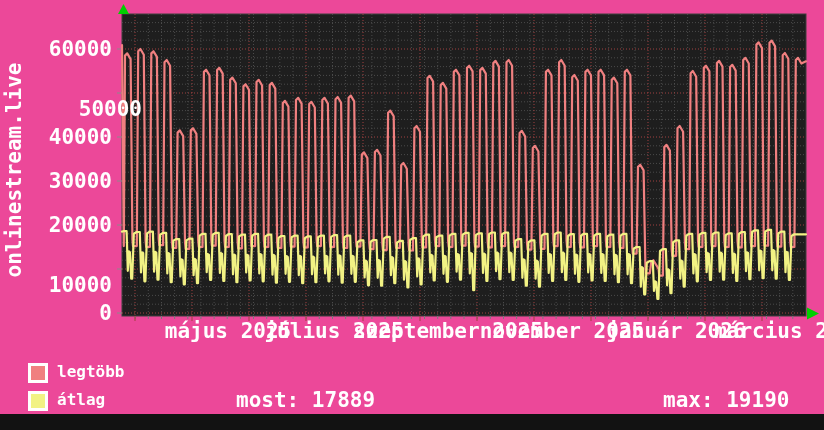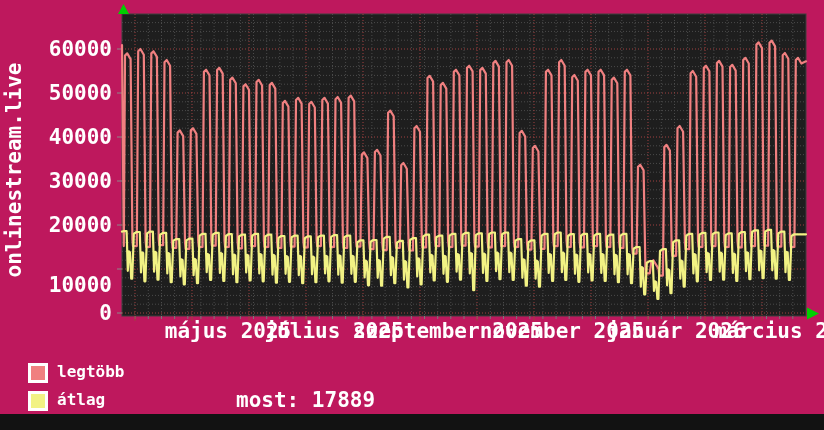--- a/index.html
+++ b/index.html
@@ -1,16 +1,16 @@
 <!DOCTYPE html>
 <html><head>
 <meta charset="utf-8">
 <style>
   html,body{margin:0;padding:0;background:#333;}
-  #stage{position:relative;width:824px;height:430px;background:#be185d;overflow:hidden;
+  #stage{position:relative;width:824px;height:430px;background:#ec4899;overflow:hidden;
          font-family:"DejaVu Sans Mono","Liberation Mono",monospace;font-weight:bold;color:#ffffff;}
   #plot-svg{position:absolute;left:0;top:0;}
   .ylab{position:absolute;width:112px;text-align:right;font-size:21px;line-height:26px;white-space:pre;}
   .xlab{position:absolute;top:319px;font-size:21px;line-height:24px;white-space:pre;transform:translateX(-50%);}
   #vtitle-anchor{position:absolute;left:14px;top:170px;width:0;height:0;}
   #vtitle-anchor span{position:absolute;white-space:nowrap;font-size:21px;
       transform:translate(-50%,-50%) rotate(-90deg);display:block;}
   .legend-row{position:absolute;left:28px;height:22px;}
   .swatch{position:absolute;left:0;top:2px;width:14px;height:14px;border:3px solid #ffffff;}
   .legend-label{position:absolute;left:29px;top:0;font-size:16px;line-height:22px;white-space:pre;}
@@ -189,21 +189,21 @@
       <line x1="762" y1="14" x2="762" y2="315" stroke="#a04040" stroke-width="1" stroke-dasharray="1 2"></line>
       <line x1="762" y1="316" x2="762" y2="321" stroke="#a04040" stroke-width="1"></line>
       <path d="M122 45 L 123.8 246.1 L 125 55.6 L 127.2 53.4 L 130.6 59.1 L 132.4 239.5 L 133 246.1 L 136.8 246.1 L 138.2 51.2 L 140.4 49 L 143.8 54.7 L 145.6 240.4 L 146.2 247 L 149.9 247 L 151.3 53.4 L 153.5 51.2 L 156.9 56.9 L 158.7 238.6 L 159.3 245.2 L 163.1 245.2 L 164.5 62.2 L 166.7 60 L 170.1 65.7 L 171.9 241.3 L 172.5 247.9 L 176.2 247.9 L 177.6 132.6 L 179.8 130.4 L 183.2 136.1 L 185 242.2 L 185.6 248.8 L 189.4 248.8 L 190.8 130.4 L 193 128.2 L 196.4 133.9 L 198.2 240.4 L 198.8 247 L 202.5 247 L 203.9 71.9 L 206.1 69.7 L 209.5 75.4 L 211.3 239.1 L 211.9 245.7 L 215.7 245.7 L 217.1 70.1 L 219.3 67.9 L 222.7 73.6 L 224.5 240.4 L 225.1 247 L 228.8 247 L 230.2 79.8 L 232.4 77.6 L 235.8 83.3 L 237.6 241.7 L 238.2 248.3 L 242 248.3 L 243.4 86.4 L 245.6 84.2 L 249 89.9 L 250.8 239.5 L 251.4 246.1 L 255.1 246.1 L 256.5 82 L 258.7 79.8 L 262.1 85.5 L 263.9 240.4 L 264.5 247 L 268.3 247 L 269.7 85.1 L 271.9 82.9 L 275.3 88.6 L 277.1 241.3 L 277.7 247.9 L 281.4 247.9 L 282.8 103.1 L 285 100.9 L 288.4 106.6 L 290.2 240 L 290.8 246.6 L 294.6 246.6 L 296 100 L 298.2 97.8 L 301.6 103.6 L 303.4 240.8 L 304 247.4 L 307.8 247.4 L 309.2 104 L 311.4 101.8 L 314.8 107.5 L 316.6 239.5 L 317.2 246.1 L 320.9 246.1 L 322.3 100 L 324.5 97.8 L 327.9 103.6 L 329.7 240.4 L 330.3 247 L 334.1 247 L 335.5 99.2 L 337.7 97 L 341.1 102.7 L 342.9 241.3 L 343.5 247.9 L 347.2 247.9 L 348.6 97.8 L 350.8 95.6 L 354.2 101.4 L 356 240 L 356.6 246.6 L 360.4 246.6 L 361.8 154.6 L 364 152.4 L 367.4 158.1 L 369.2 242.6 L 369.8 249.2 L 373.5 249.2 L 374.9 152 L 377.1 149.8 L 380.5 155.5 L 382.3 243.5 L 382.9 250.1 L 386.7 250.1 L 388.1 112.8 L 390.3 110.6 L 393.7 116.3 L 395.5 241.3 L 396.1 247.9 L 399.8 247.9 L 401.2 165.2 L 403.4 163 L 406.8 168.7 L 408.6 243.9 L 409.2 250.5 L 413 250.5 L 414.4 128.2 L 416.6 126 L 420 131.7 L 421.8 240.8 L 422.4 247.4 L 426.1 247.4 L 427.5 78 L 429.7 75.8 L 433.1 81.6 L 434.9 239.5 L 435.5 246.1 L 439.3 246.1 L 440.7 85.1 L 442.9 82.9 L 446.3 88.6 L 448.1 240.4 L 448.7 247 L 452.4 247 L 453.8 71.9 L 456 69.7 L 459.4 75.4 L 461.2 239.1 L 461.8 245.7 L 465.6 245.7 L 467 67.9 L 469.2 65.7 L 472.6 71.4 L 474.4 240 L 475 246.6 L 478.8 246.6 L 480.2 70.1 L 482.4 67.9 L 485.8 73.6 L 487.6 240.8 L 488.2 247.4 L 491.9 247.4 L 493.3 63.1 L 495.5 60.9 L 498.9 66.6 L 500.7 239.5 L 501.3 246.1 L 505.1 246.1 L 506.5 62.2 L 508.7 60 L 512.1 65.7 L 513.9 240.4 L 514.5 247 L 518.2 247 L 519.6 133 L 521.8 130.8 L 525.2 136.6 L 527 243 L 527.6 249.6 L 531.4 249.6 L 532.8 148 L 535 145.8 L 538.4 151.5 L 540.2 242.2 L 540.8 248.8 L 544.5 248.8 L 545.9 71.9 L 548.1 69.7 L 551.5 75.4 L 553.3 239.5 L 553.9 246.1 L 557.7 246.1 L 559.1 62.2 L 561.3 60 L 564.7 65.7 L 566.5 240.4 L 567.1 247 L 570.8 247 L 572.2 77.2 L 574.4 75 L 577.8 80.7 L 579.6 240.8 L 580.2 247.4 L 584 247.4 L 585.4 71.9 L 587.6 69.7 L 591 75.4 L 592.8 239.5 L 593.4 246.1 L 597.1 246.1 L 598.5 71.9 L 600.7 69.7 L 604.1 75.4 L 605.9 240.4 L 606.5 247 L 610.3 247 L 611.7 79.8 L 613.9 77.6 L 617.3 83.3 L 619.1 241.3 L 619.7 247.9 L 623.4 247.9 L 624.8 71.9 L 627 69.7 L 630.4 75.4 L 632.2 247 L 632.8 253.6 L 636.6 253.6 L 638 166.9 L 640.2 164.7 L 643.6 170.4 L 645.4 266.8 L 646 273.4 L 649.8 273.4 L 651.2 262.4 L 653.4 260.2 L 656.8 265.9 L 658.6 269 L 659.2 275.6 L 662.9 275.6 L 664.3 147.1 L 666.5 144.9 L 669.9 150.6 L 671.7 249.2 L 672.3 255.8 L 676.1 255.8 L 677.5 128.2 L 679.7 126 L 683.1 131.7 L 684.9 242.6 L 685.5 249.2 L 689.2 249.2 L 690.6 73.2 L 692.8 71 L 696.2 76.7 L 698 240.4 L 698.6 247 L 702.4 247 L 703.8 67.9 L 706 65.7 L 709.4 71.4 L 711.2 239.5 L 711.8 246.1 L 715.5 246.1 L 716.9 63.1 L 719.1 60.9 L 722.5 66.6 L 724.3 240.4 L 724.9 247 L 728.7 247 L 730.1 67 L 732.3 64.8 L 735.7 70.6 L 737.5 240.8 L 738.1 247.4 L 741.8 247.4 L 743.2 60 L 745.4 57.8 L 748.8 63.5 L 750.6 239.5 L 751.2 246.1 L 755 246.1 L 756.4 44.6 L 758.6 42.4 L 762 48.1 L 763.8 239.1 L 764.4 245.7 L 768.1 245.7 L 769.5 42.8 L 771.7 40.6 L 775.1 46.4 L 776.9 240 L 777.5 246.6 L 781.3 246.6 L 782.7 55.2 L 784.9 53 L 788.3 58.7 L 790.1 240.4 L 790.7 247 L 794.4 247 L 795.8 60 L 798 57.8 L 801.4 63.5 L 806 61.3" fill="none" stroke="#f08080" stroke-width="2.2" stroke-linejoin="round" stroke-linecap="round"></path>
       <path d="M122 231.6 L 123.4 231.2 L 126.6 231.2 L 127.8 270.8 L 128.9 251.4 L 130 252.3 L 131.2 278.7 L 132.2 278.7 L 133.8 233.8 L 136.6 232 L 139.8 232 L 141 272.5 L 142.1 252.3 L 143.2 253.2 L 144.4 281.3 L 145.4 281.3 L 147 233.4 L 149.7 231.6 L 152.9 231.6 L 154.1 271.6 L 155.2 251.8 L 156.3 252.7 L 157.5 279.6 L 158.5 279.6 L 160.1 234.7 L 162.9 232.9 L 166.1 232.9 L 167.3 273.4 L 168.4 253.2 L 169.5 254 L 170.7 282.2 L 171.7 282.2 L 173.3 240.8 L 176 239.1 L 179.2 239.1 L 180.4 276.5 L 181.5 259.3 L 182.6 260.2 L 183.8 284.4 L 184.8 284.4 L 186.4 240.4 L 189.2 238.6 L 192.4 238.6 L 193.6 275.2 L 194.7 258.9 L 195.8 259.8 L 197 283.1 L 198 283.1 L 199.6 235.6 L 202.3 233.8 L 205.5 233.8 L 206.7 272.1 L 207.8 254 L 208.9 254.9 L 210.1 280 L 211.1 280 L 212.7 234.7 L 215.5 232.9 L 218.7 232.9 L 219.9 273 L 221 253.2 L 222.1 254 L 223.3 280.9 L 224.3 280.9 L 225.9 236 L 228.6 234.2 L 231.8 234.2 L 233 274.3 L 234.1 254.5 L 235.2 255.4 L 236.4 282.2 L 237.4 282.2 L 239 236.4 L 241.8 234.7 L 245 234.7 L 246.2 272.5 L 247.3 254.9 L 248.4 255.8 L 249.6 280.4 L 250.6 280.4 L 252.2 235.6 L 254.9 233.8 L 258.1 233.8 L 259.3 273.4 L 260.4 254 L 261.5 254.9 L 262.7 281.3 L 263.7 281.3 L 265.3 236.4 L 268.1 234.7 L 271.3 234.7 L 272.5 274.7 L 273.6 254.9 L 274.7 255.8 L 275.9 282.6 L 276.9 282.6 L 278.5 237.8 L 281.2 236 L 284.4 236 L 285.6 273.8 L 286.7 256.2 L 287.8 257.1 L 289 281.8 L 290 281.8 L 291.6 237.3 L 294.4 235.6 L 297.6 235.6 L 298.8 275.2 L 299.9 255.8 L 301 256.7 L 302.2 283.1 L 303.2 283.1 L 304.8 238.2 L 307.6 236.4 L 310.8 236.4 L 312 274.3 L 313.1 256.7 L 314.2 257.6 L 315.4 282.2 L 316.4 282.2 L 318 237.3 L 320.7 235.6 L 323.9 235.6 L 325.1 273.4 L 326.2 255.8 L 327.3 256.7 L 328.5 281.3 L 329.5 281.3 L 331.1 236.9 L 333.9 235.1 L 337.1 235.1 L 338.3 274.7 L 339.4 255.4 L 340.5 256.2 L 341.7 282.6 L 342.7 282.6 L 344.3 237.3 L 347 235.6 L 350.2 235.6 L 351.4 273.8 L 352.5 255.8 L 353.6 256.7 L 354.8 281.8 L 355.8 281.8 L 357.4 242.2 L 360.2 240.4 L 363.4 240.4 L 364.6 277.4 L 365.7 260.6 L 366.8 261.5 L 368 285.3 L 369 285.3 L 370.6 241.7 L 373.3 240 L 376.5 240 L 377.7 277.8 L 378.8 260.2 L 379.9 261.1 L 381.1 285.7 L 382.1 285.7 L 383.7 238.6 L 386.5 236.9 L 389.7 236.9 L 390.9 275.2 L 392 257.1 L 393.1 258 L 394.3 283.1 L 395.3 283.1 L 396.9 242.6 L 399.6 240.8 L 402.8 240.8 L 404 279.6 L 405.1 261.1 L 406.2 262 L 407.4 287.5 L 408.4 287.5 L 410 240 L 412.8 238.2 L 416 238.2 L 417.2 276.5 L 418.3 258.4 L 419.4 259.3 L 420.6 284.4 L 421.6 284.4 L 423.2 236.4 L 425.9 234.7 L 429.1 234.7 L 430.3 272.5 L 431.4 254.9 L 432.5 255.8 L 433.7 280.4 L 434.7 280.4 L 436.3 237.3 L 439.1 235.6 L 442.3 235.6 L 443.5 273.8 L 444.6 255.8 L 445.7 256.7 L 446.9 281.8 L 447.9 281.8 L 449.5 235.6 L 452.2 233.8 L 455.4 233.8 L 456.6 271.6 L 457.7 254 L 458.8 254.9 L 460 279.6 L 461 279.6 L 462.6 234.7 L 465.4 232.9 L 468.6 232.9 L 469.8 273.4 L 470.9 253.2 L 472 254 L 473.2 290.1 L 474.2 290.1 L 475.8 235.1 L 478.6 233.4 L 481.8 233.4 L 483 273 L 484.1 253.6 L 485.2 254.5 L 486.4 280.9 L 487.4 280.9 L 489 234.2 L 491.7 232.5 L 494.9 232.5 L 496.1 271.2 L 497.2 252.7 L 498.3 253.6 L 499.5 279.1 L 500.5 279.1 L 502.1 234.2 L 504.9 232.5 L 508.1 232.5 L 509.3 272.1 L 510.4 252.7 L 511.5 253.6 L 512.7 280 L 513.7 280 L 515.3 240.8 L 518 239.1 L 521.2 239.1 L 522.4 277.8 L 523.5 259.3 L 524.6 260.2 L 525.8 285.7 L 526.8 285.7 L 528.4 242.2 L 531.2 240.4 L 534.4 240.4 L 535.6 278.7 L 536.7 260.6 L 537.8 261.5 L 539 286.6 L 540 286.6 L 541.6 235.6 L 544.3 233.8 L 547.5 233.8 L 548.7 273 L 549.8 254 L 550.9 254.9 L 552.1 280.9 L 553.1 280.9 L 554.7 234.2 L 557.5 232.5 L 560.7 232.5 L 561.9 272.1 L 563 252.7 L 564.1 253.6 L 565.3 280 L 566.3 280 L 567.9 236 L 570.6 234.2 L 573.8 234.2 L 575 273.8 L 576.1 254.5 L 577.2 255.4 L 578.4 281.8 L 579.4 281.8 L 581 235.6 L 583.8 233.8 L 587 233.8 L 588.2 272.5 L 589.3 254 L 590.4 254.9 L 591.6 280.4 L 592.6 280.4 L 594.2 235.6 L 596.9 233.8 L 600.1 233.8 L 601.3 273 L 602.4 254 L 603.5 254.9 L 604.7 280.9 L 605.7 280.9 L 607.3 236.4 L 610.1 234.7 L 613.3 234.7 L 614.5 274.3 L 615.6 254.9 L 616.7 255.8 L 617.9 282.2 L 618.9 282.2 L 620.5 235.6 L 623.2 233.8 L 626.4 233.8 L 627.6 274.3 L 628.7 254 L 629.8 254.9 L 631 283.1 L 632 283.1 L 633.6 248.8 L 636.4 247 L 639.6 247 L 640.8 286.6 L 641.9 267.2 L 643 268.1 L 644.2 294.5 L 645.2 294.5 L 646.8 262.8 L 649.6 261.1 L 652.8 261.1 L 654 291 L 655.1 281.3 L 656.2 282.2 L 657.4 298.9 L 658.4 298.9 L 660 251 L 662.7 249.2 L 665.9 249.2 L 667.1 285.3 L 668.2 269.4 L 669.3 270.3 L 670.5 293.2 L 671.5 293.2 L 673.1 242.2 L 675.9 240.4 L 679.1 240.4 L 680.3 278.7 L 681.4 260.6 L 682.5 261.5 L 683.7 286.6 L 684.7 286.6 L 686.3 235.6 L 689 233.8 L 692.2 233.8 L 693.4 273.4 L 694.5 254 L 695.6 254.9 L 696.8 281.3 L 697.8 281.3 L 699.4 234.7 L 702.2 232.9 L 705.4 232.9 L 706.6 272.1 L 707.7 253.2 L 708.8 254 L 710 280 L 711 280 L 712.6 234.2 L 715.3 232.5 L 718.5 232.5 L 719.7 271.6 L 720.8 252.7 L 721.9 253.6 L 723.1 279.6 L 724.1 279.6 L 725.7 235.1 L 728.5 233.4 L 731.7 233.4 L 732.9 273 L 734 253.6 L 735.1 254.5 L 736.3 280.9 L 737.3 280.9 L 738.9 233.8 L 741.6 232 L 744.8 232 L 746 271.2 L 747.1 252.3 L 748.2 253.2 L 749.4 279.1 L 750.4 279.1 L 752 232 L 754.8 230.3 L 758 230.3 L 759.2 270.3 L 760.3 250.5 L 761.4 251.4 L 762.6 278.2 L 763.6 278.2 L 765.2 231.6 L 767.9 229.8 L 771.1 229.8 L 772.3 270.3 L 773.4 250.1 L 774.5 251 L 775.7 278.7 L 776.7 278.7 L 778.3 233.4 L 781.1 231.6 L 784.3 231.6 L 785.5 272.1 L 786.6 251.8 L 787.7 252.7 L 788.9 280 L 789.9 280 L 791.5 236 L 794.2 234.3 L 797.4 234.3 L 806 234.3" fill="none" stroke="#f2f284" stroke-width="2.2" stroke-linejoin="round" stroke-linecap="round"></path>
       <polygon points="123.5,4 118,14 129,14" fill="#00cf00"></polygon>
       <polygon points="819,313.5 807,307.5 807,319.5" fill="#00cf00"></polygon>
     </svg>
 
   <div id="y-labels">
       <div class="ylab" style="top: 36px;">60000</div>
-      <div class="ylab" style="top: 80px;">50000</div>
+      <div class="ylab" style="top: 96px; padding-left: 30px;">50000</div>
       <div class="ylab" style="top: 124px;">40000</div>
       <div class="ylab" style="top: 168px;">30000</div>
       <div class="ylab" style="top: 212px;">20000</div>
       <div class="ylab" style="top: 272px;">10000</div>
       <div class="ylab" style="top: 300px;">0</div>
     </div>
   <div id="x-labels">
       <div class="xlab" style="left: 220px; margin-left: 8px;">május 2025</div>
       <div class="xlab" style="left: 334px;">július 2025</div>
       <div class="xlab" style="left: 448px;">szeptember 2025</div>
@@ -220,16 +220,17 @@
     <span class="swatch" id="sw0" style="background: rgb(240, 128, 128);"></span>
     <span class="legend-label">legtöbb</span>
   </div>
   <div class="legend-row" id="row2">
     <span class="swatch" id="sw1" style="background: rgb(242, 242, 132);"></span>
     <span class="legend-label">átlag</span>
   </div>
 
   <div id="stats">
       <span class="stat" style="left: 203px; padding-left: 33px;">most: 17889</span>
+      <span class="stat" style="left: 663px;">max: 19190</span>
     </div>
 
   <div id="bottom-strip"></div>
 </div>
 
 </body></html>

